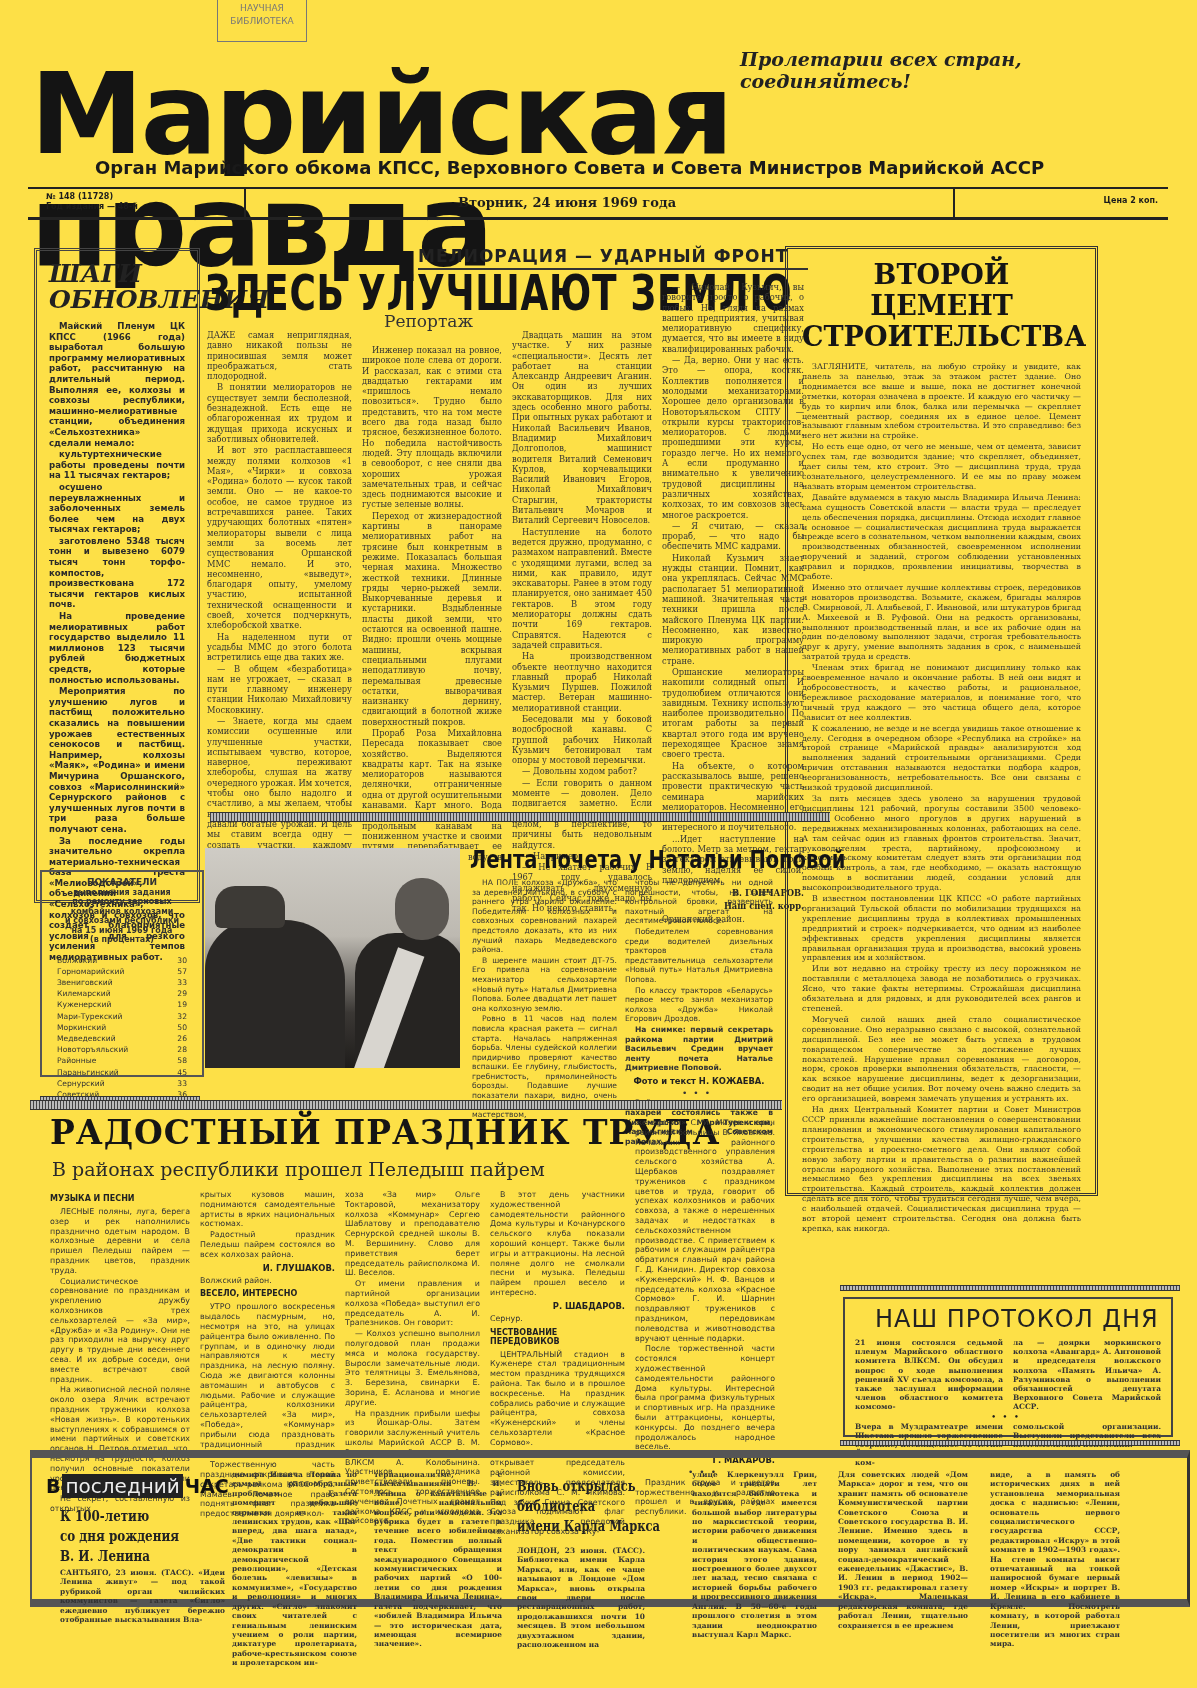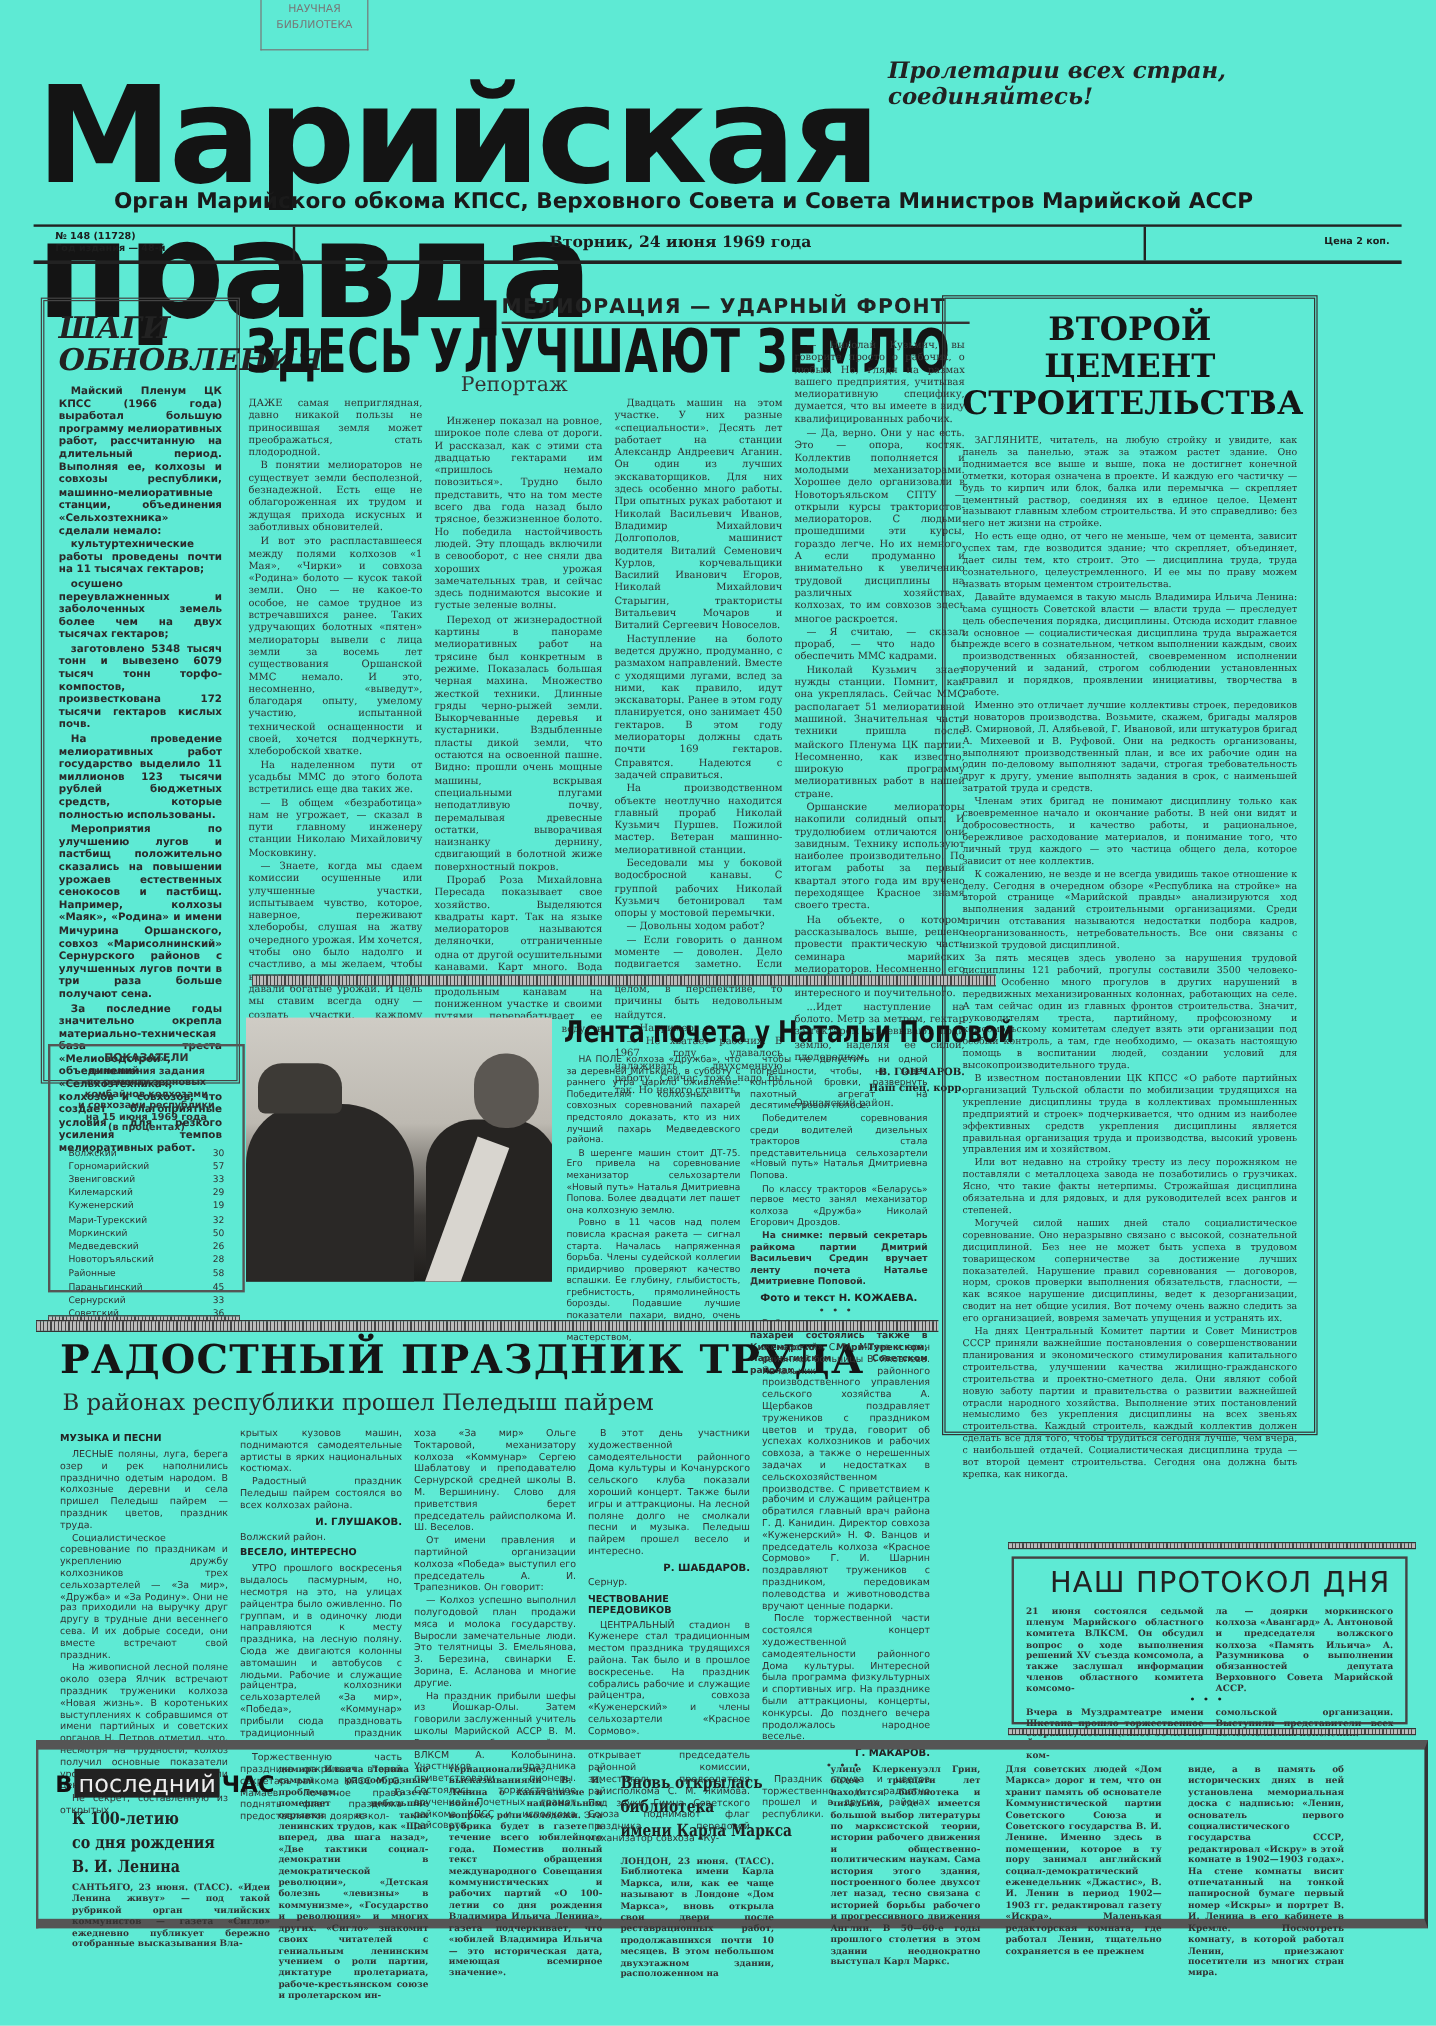--- a/index.html
+++ b/index.html
@@ -1,17 +1,17 @@
 <!DOCTYPE html>
 <html><head>
 <meta charset="utf-8">
 <style>
   html,body{margin:0;padding:0;}
   body{width:1197px;height:1688px;background:#e8e6e1;color:#1c1c1c;font-family:"DejaVu Serif",serif;position:relative;overflow:hidden;}
-  .page{position:absolute;left:0;top:0;width:1197px;height:1688px;background:#5eead4;}
+  .page{position:absolute;left:0;top:0;width:1197px;height:1688px;background:#fde047;}
   .stamp{position:absolute;left:217px;top:0;width:90px;height:42px;border:1px solid #777;border-top:none;font:9px "DejaVu Sans",sans-serif;color:#777;text-align:center;line-height:13px;padding-top:2px;box-sizing:border-box;}
   .motto{position:absolute;left:740px;top:48px;font:italic bold 19px "DejaVu Serif",serif;color:#222;}
   .masthead{position:absolute;left:30px;top:58px;font:900 112px/1 "DejaVu Sans",sans-serif;letter-spacing:-3px;color:#141414;transform:scaleX(1.02);transform-origin:left;}
   .organ{position:absolute;left:95px;top:157px;font:bold 18px "DejaVu Sans",sans-serif;color:#1a1a1a;}
   .dateline{position:absolute;left:28px;top:187px;width:1140px;height:28px;border-top:2px solid #222;border-bottom:3px solid #222;}
   .dateline .issue{position:absolute;left:18px;top:3px;font:bold 8px "DejaVu Sans",sans-serif;line-height:10px;}
   .dateline .vsep{position:absolute;top:0;height:28px;border-left:2px solid #222;}
   .dateline .date{position:absolute;left:430px;top:6px;font:bold 13px "DejaVu Serif",serif;}
   .dateline .price{position:absolute;right:10px;top:7px;font:bold 8px "DejaVu Sans",sans-serif;}
   .txt{font:8.3px/10.3px "DejaVu Serif",serif;color:#333;text-align:justify;}

